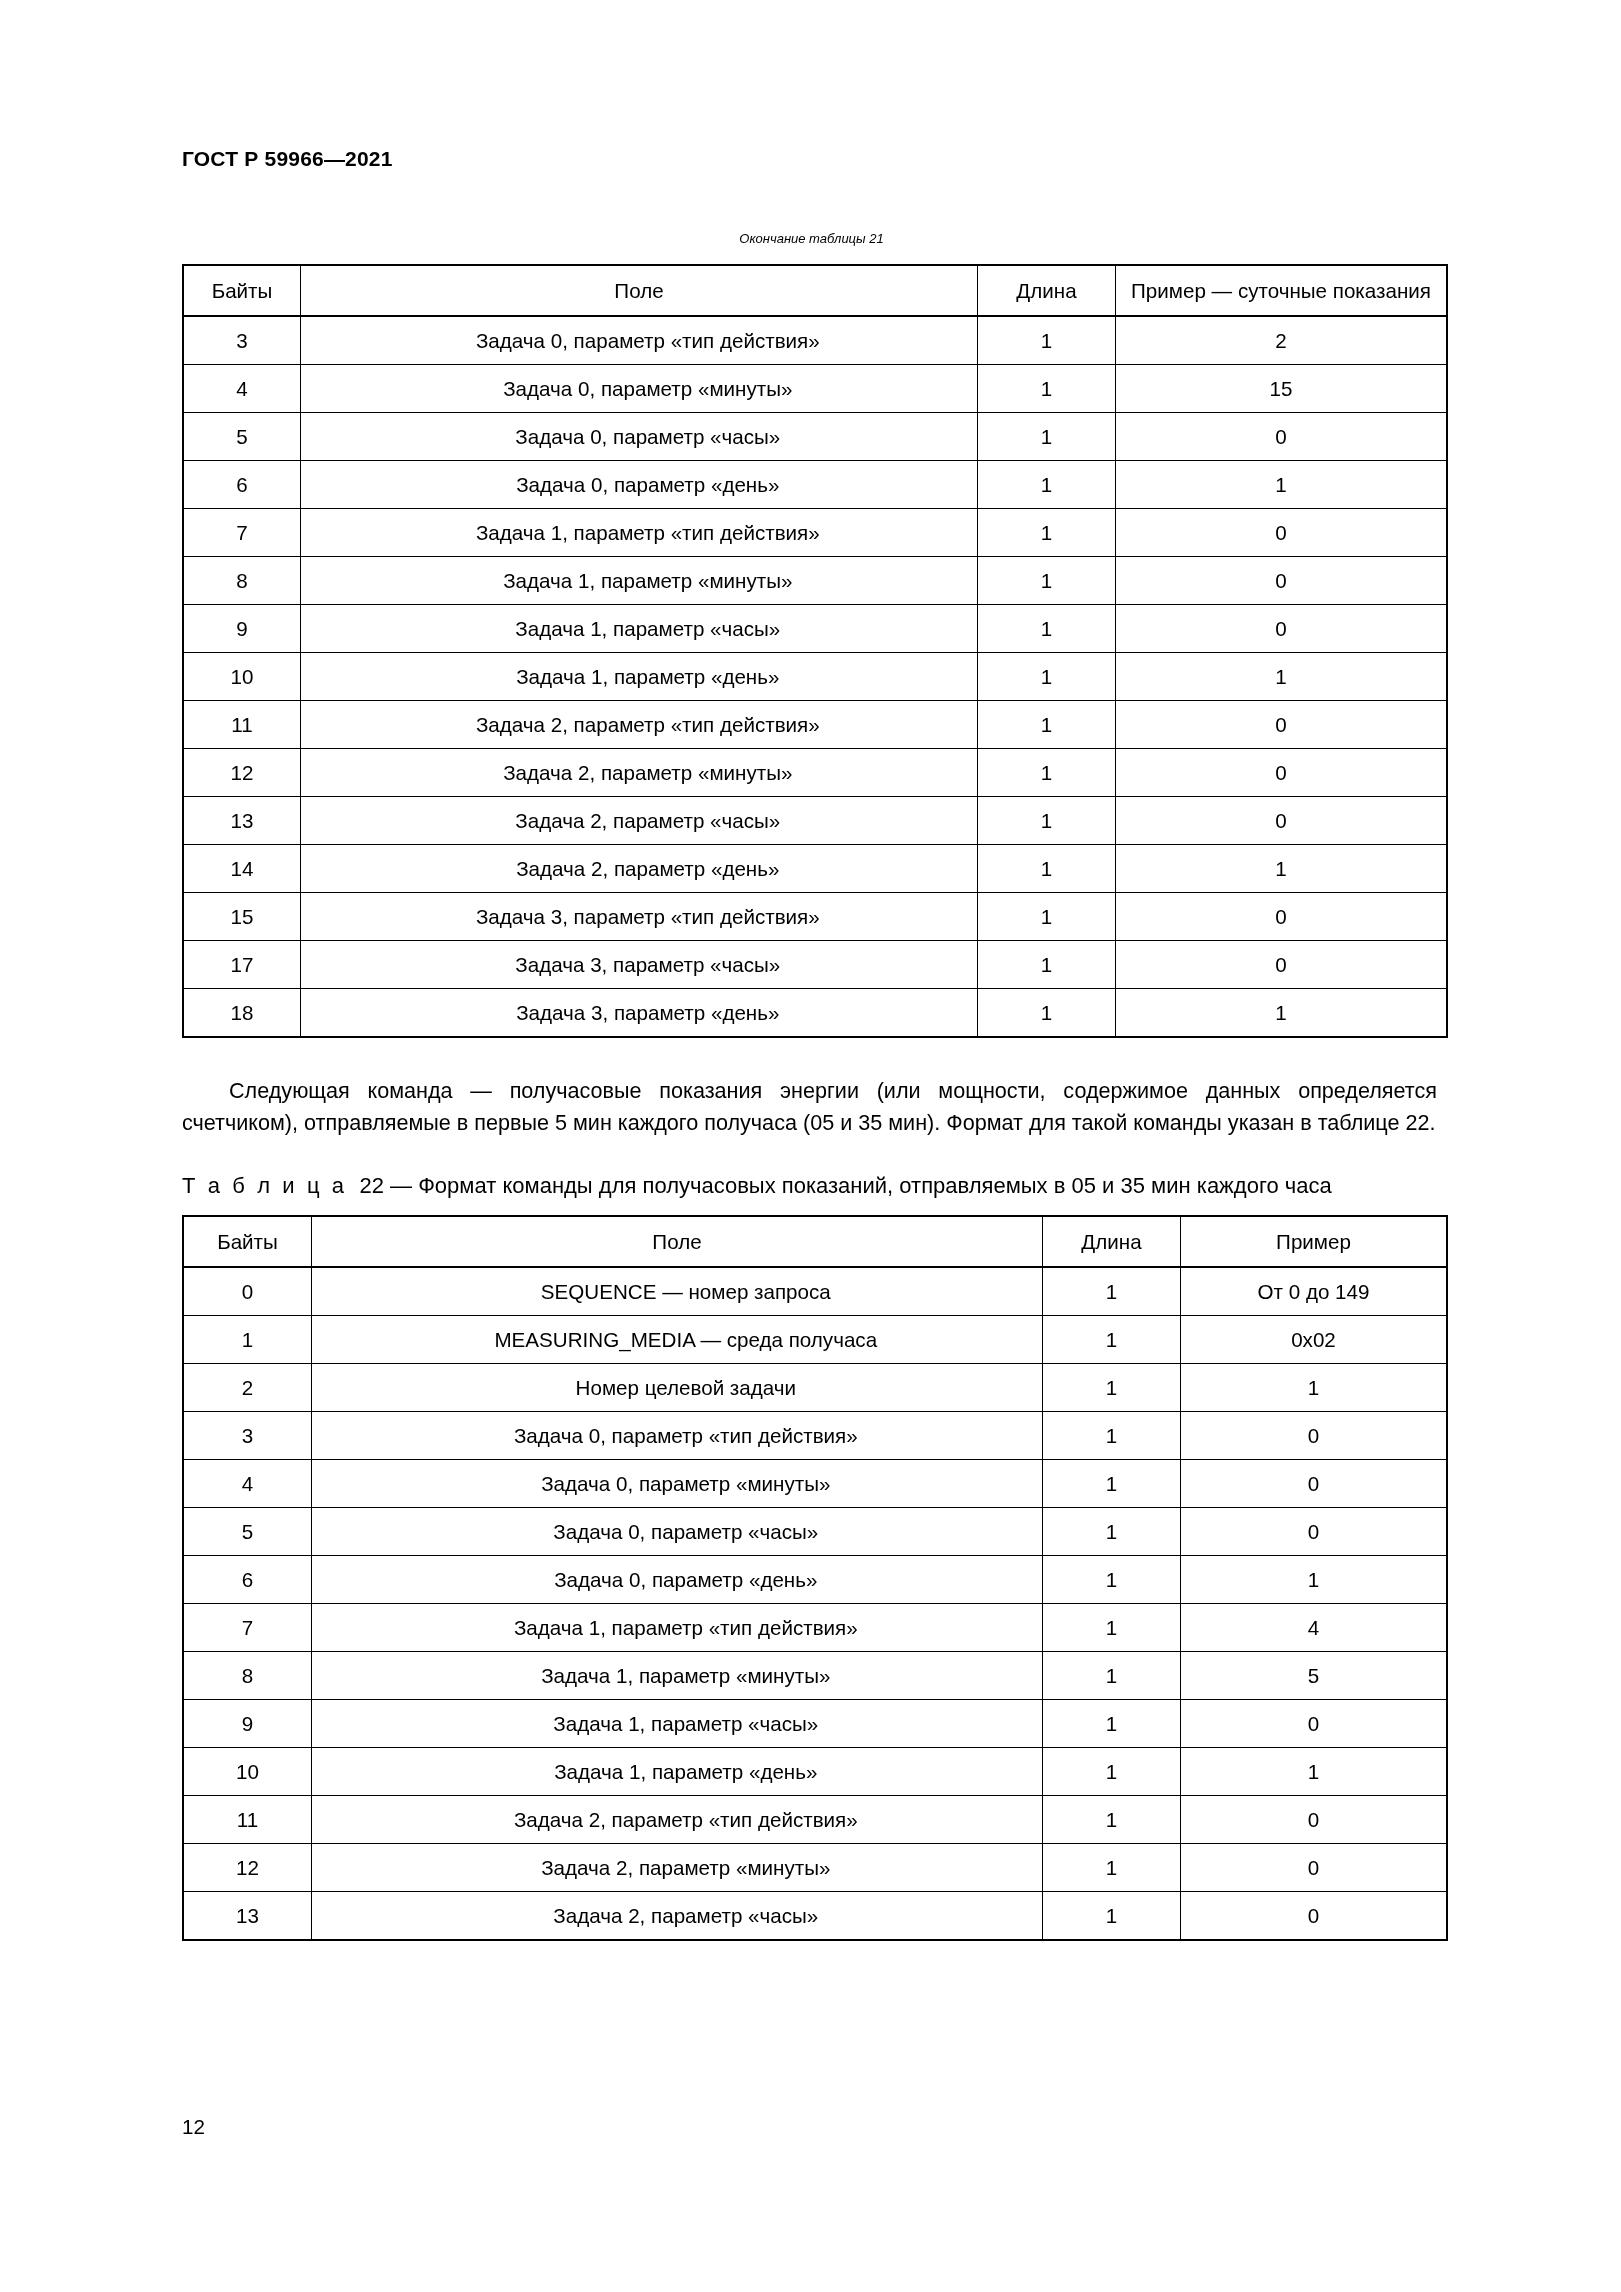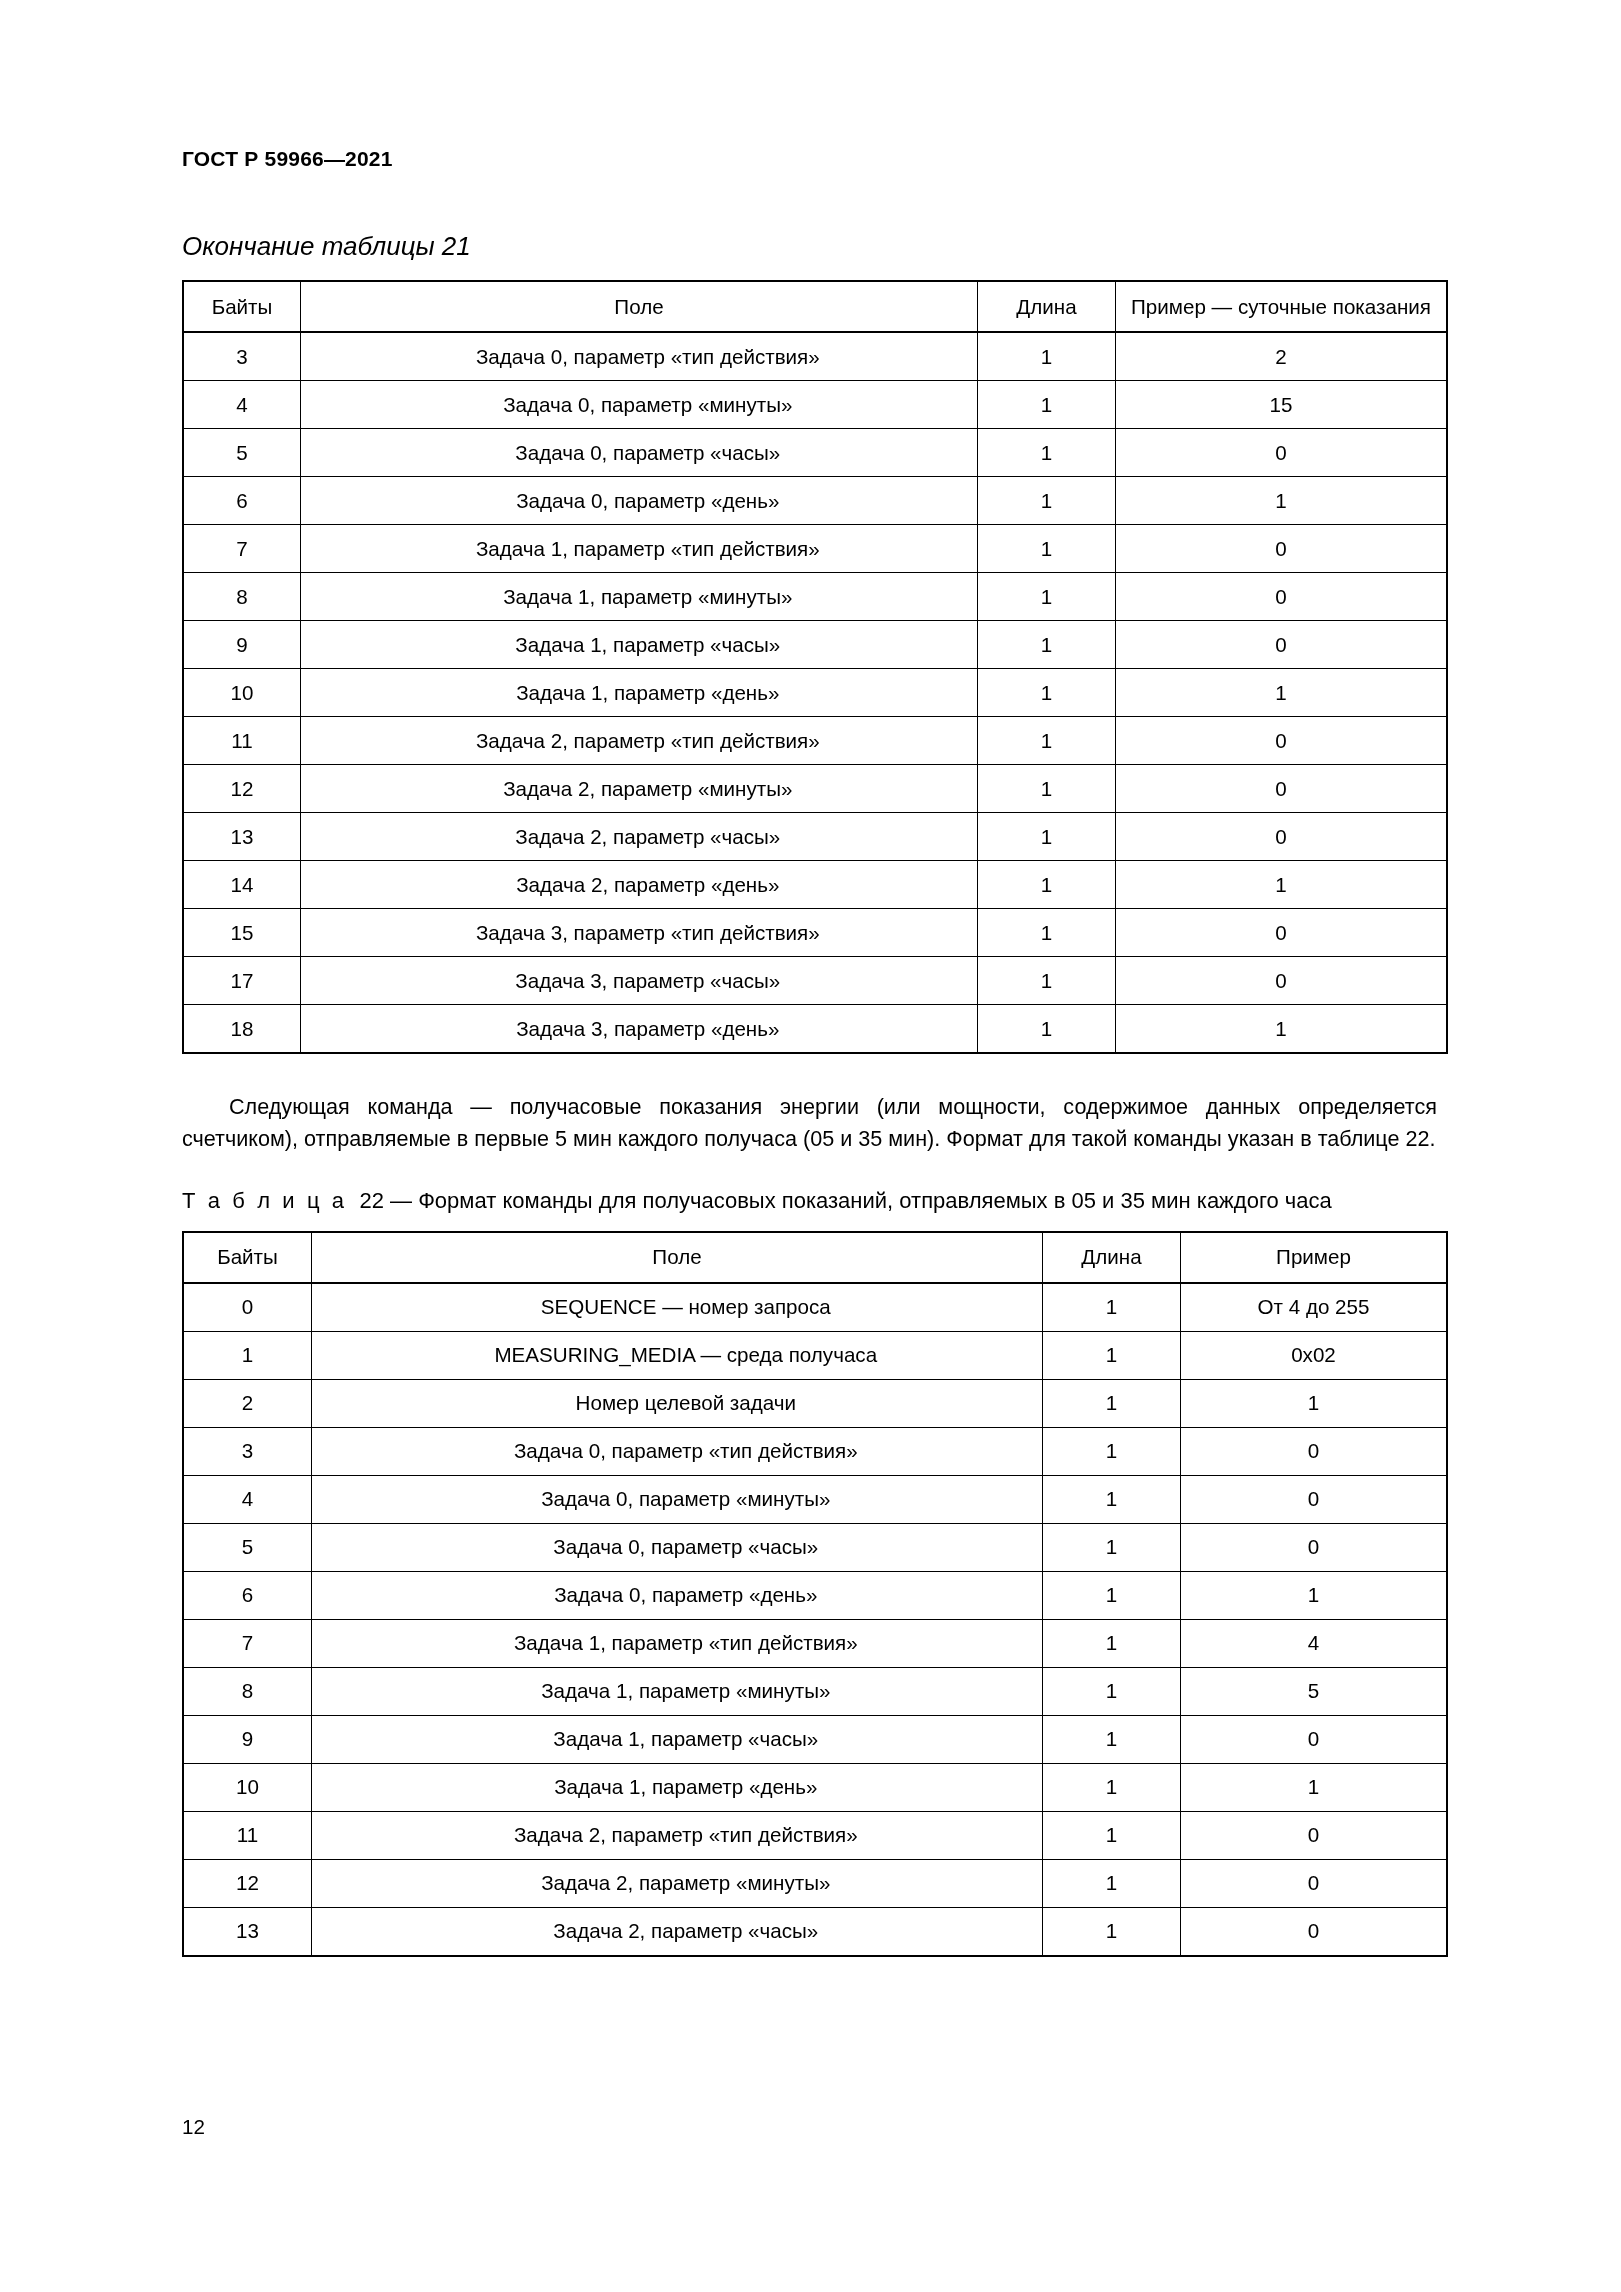--- a/index.html
+++ b/index.html
@@ -31,24 +31,25 @@
     width: 1259px;
   }
   .doc-header {
     font-size: 21px;
     font-weight: bold;
     letter-spacing: 0.2px;
     margin: 0 0 61px 0;
     line-height: 1.1;
   }
   .table-caption-italic {
-    font-size: 26px;
+    font-size: 13px;
     font-style: italic;
     margin: 0 0 17.6px 0;
     line-height: 1.2;
+    text-align: center;
   }
   .table-caption {
     font-size: 22px;
     margin: 0 0 15.7px 0;
     line-height: 1.25;
     white-space: nowrap;
   }
   .spaced {
     letter-spacing: 3.1px;
   }
@@ -228,21 +229,21 @@
           <th class="c-field">Поле</th>
           <th class="c-len">Длина</th>
           <th class="c-ex">Пример</th>
         </tr>
       </thead>
       <tbody>
           <tr>
             <td class="c-bytes">0</td>
             <td class="c-field">SEQUENCE — номер запроса</td>
             <td class="c-len">1</td>
-            <td class="c-ex">От 4 до 255</td>
+            <td class="c-ex">От 0 до 149</td>
           </tr>
           <tr>
             <td class="c-bytes">1</td>
             <td class="c-field">MEASURING_MEDIA — среда получаса</td>
             <td class="c-len">1</td>
             <td class="c-ex">0x02</td>
           </tr>
           <tr>
             <td class="c-bytes">2</td>
             <td class="c-field">Номер целевой задачи</td>

